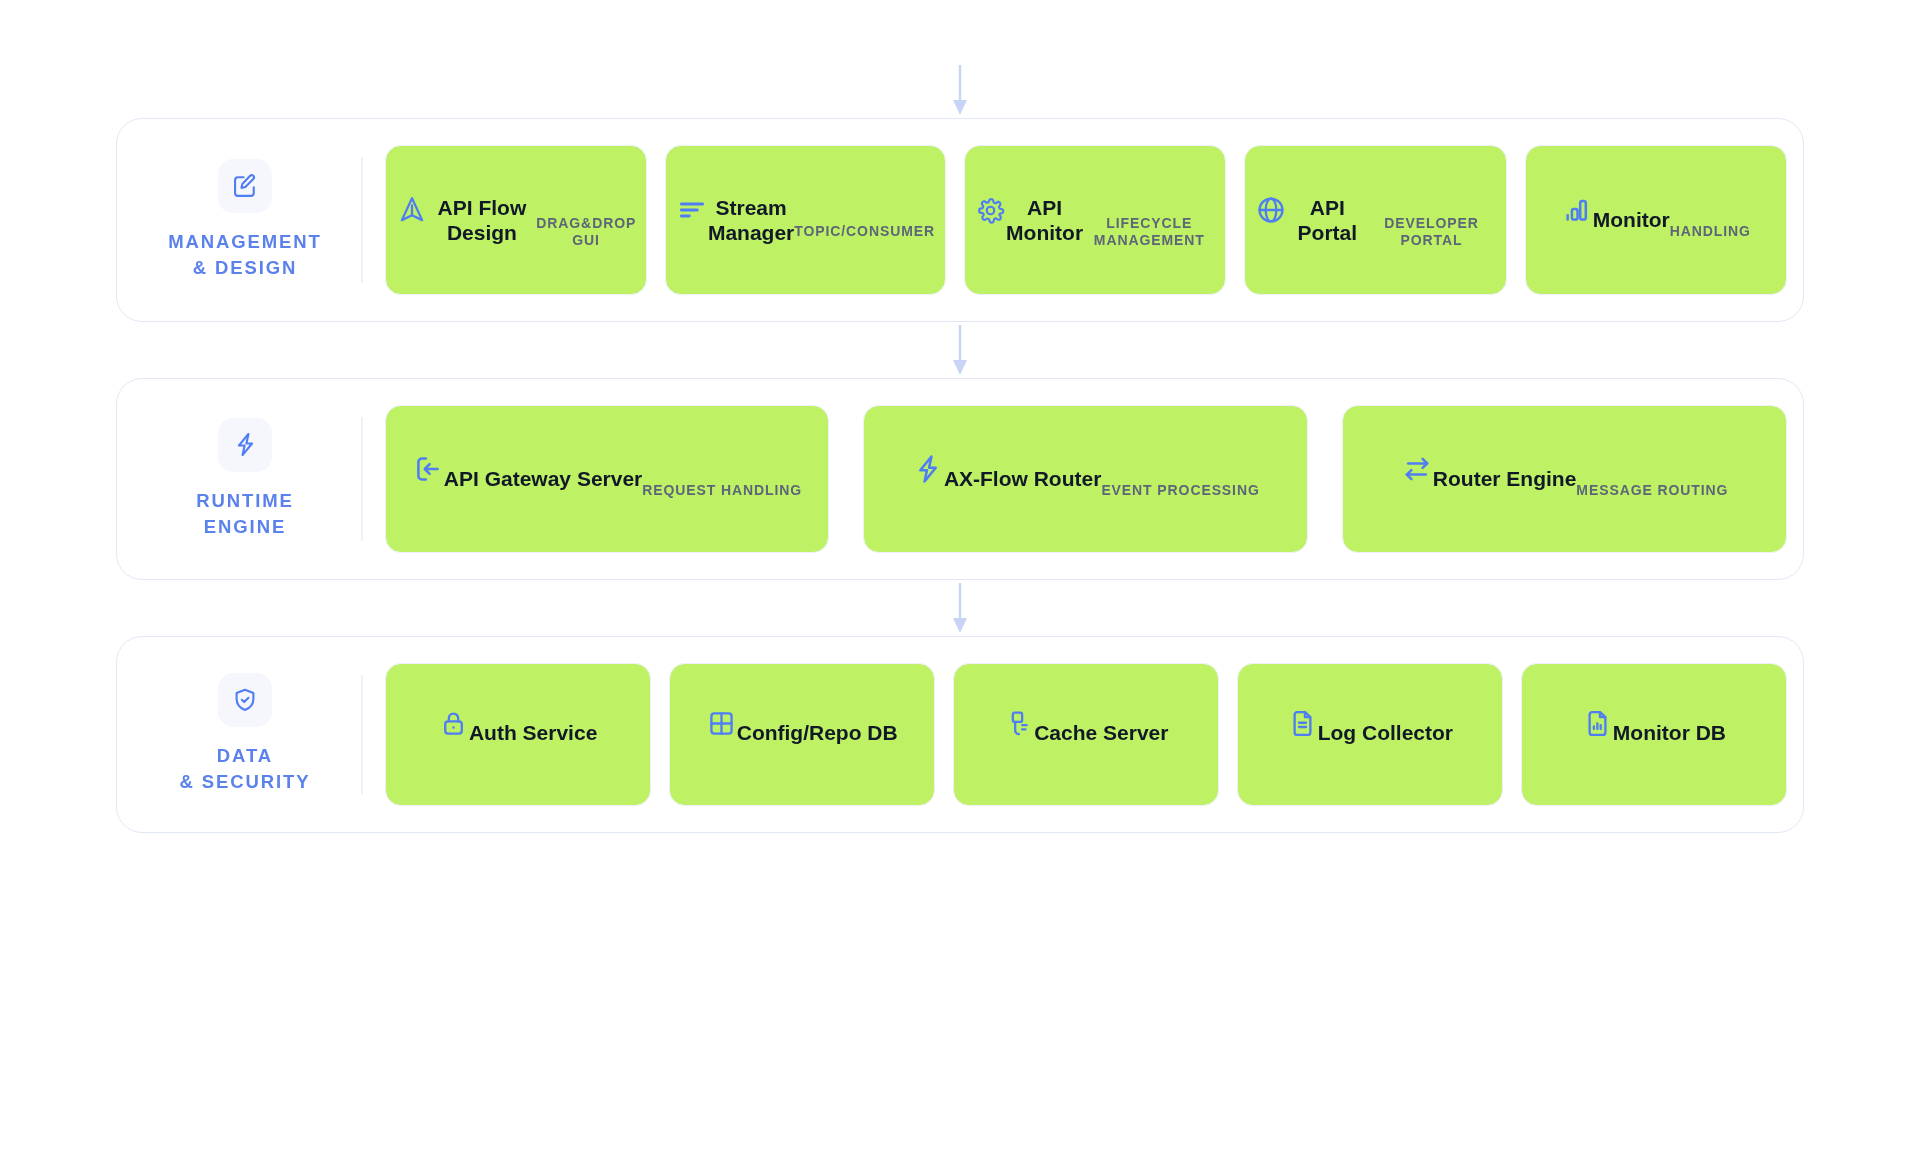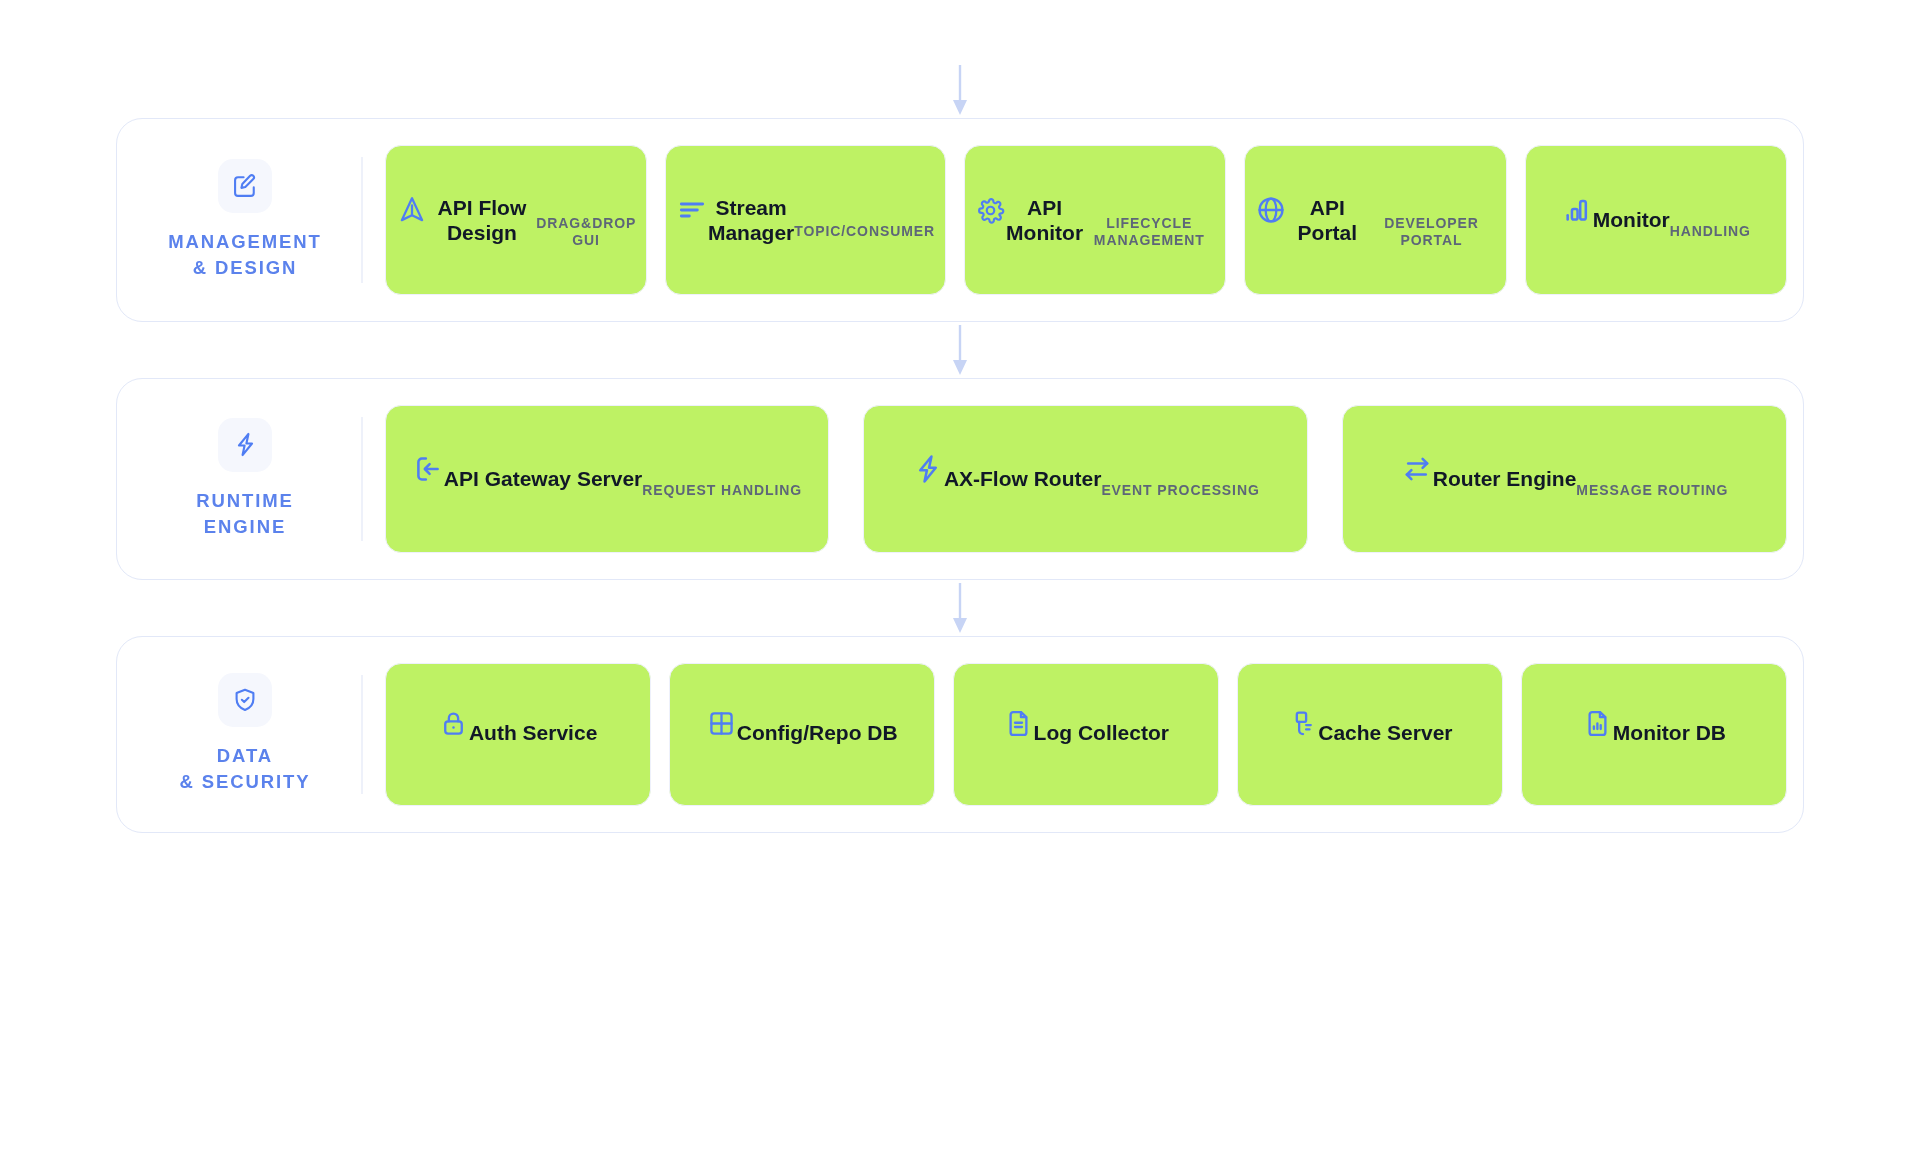--- a/index.html
+++ b/index.html
@@ -340,39 +340,39 @@
             <line x1="12" y1="4.2" x2="12" y2="19.8"></line>
             <line x1="4.2" y1="12" x2="19.8" y2="12"></line>
           </svg>
         </span>
         <span class="card-title">Config/Repo DB</span>
       </div>
 
       <div class="card no-sub">
         <span class="card-icon">
           <svg width="31" height="31" viewBox="0 0 24 24" fill="none" stroke="#4f7df3" stroke-width="1.8" stroke-linecap="round" stroke-linejoin="round">
+            <rect x="7.6" y="3.6" width="7.2" height="7.2" rx="1.6"></rect>
+            <path d="M9.4 10.8v6.4a3 3 0 0 0 3 3"></path>
+            <line x1="14.8" y1="13.2" x2="18.4" y2="13.2"></line>
+            <line x1="14.8" y1="16.6" x2="17.4" y2="16.6"></line>
+          </svg>
+        </span>
+        <span class="card-title">Cache Server</span>
+      </div>
+
+      <div class="card no-sub">
+        <span class="card-icon">
+          <svg width="31" height="31" viewBox="0 0 24 24" fill="none" stroke="#4f7df3" stroke-width="1.8" stroke-linecap="round" stroke-linejoin="round">
             <path d="M14 3.2H7.8A1.9 1.9 0 0 0 5.9 5.1v13.8a1.9 1.9 0 0 0 1.9 1.9h8.4a1.9 1.9 0 0 0 1.9-1.9V7z"></path>
             <polyline points="13.9,3.2 13.9,7.1 17.9,7.1"></polyline>
             <line x1="9.3" y1="11.4" x2="14.7" y2="11.4"></line>
             <line x1="9.3" y1="14.7" x2="14.7" y2="14.7"></line>
           </svg>
         </span>
         <span class="card-title">Log Collector</span>
-      </div>
-
-      <div class="card no-sub">
-        <span class="card-icon">
-          <svg width="31" height="31" viewBox="0 0 24 24" fill="none" stroke="#4f7df3" stroke-width="1.8" stroke-linecap="round" stroke-linejoin="round">
-            <rect x="7.6" y="3.6" width="7.2" height="7.2" rx="1.6"></rect>
-            <path d="M9.4 10.8v6.4a3 3 0 0 0 3 3"></path>
-            <line x1="14.8" y1="13.2" x2="18.4" y2="13.2"></line>
-            <line x1="14.8" y1="16.6" x2="17.4" y2="16.6"></line>
-          </svg>
-        </span>
-        <span class="card-title">Cache Server</span>
       </div>
 
       <div class="card no-sub">
         <span class="card-icon">
           <svg width="31" height="31" viewBox="0 0 24 24" fill="none" stroke="#4f7df3" stroke-width="1.8" stroke-linecap="round" stroke-linejoin="round">
             <path d="M14 3.2H7.8A1.9 1.9 0 0 0 5.9 5.1v13.8a1.9 1.9 0 0 0 1.9 1.9h8.4a1.9 1.9 0 0 0 1.9-1.9V7z"></path>
             <polyline points="13.9,3.2 13.9,7.1 17.9,7.1"></polyline>
             <line x1="9.2" y1="16.3" x2="9.2" y2="14.3"></line>
             <line x1="11.9" y1="16.3" x2="11.9" y2="12"></line>
             <line x1="14.5" y1="16.3" x2="14.5" y2="13.2"></line>

